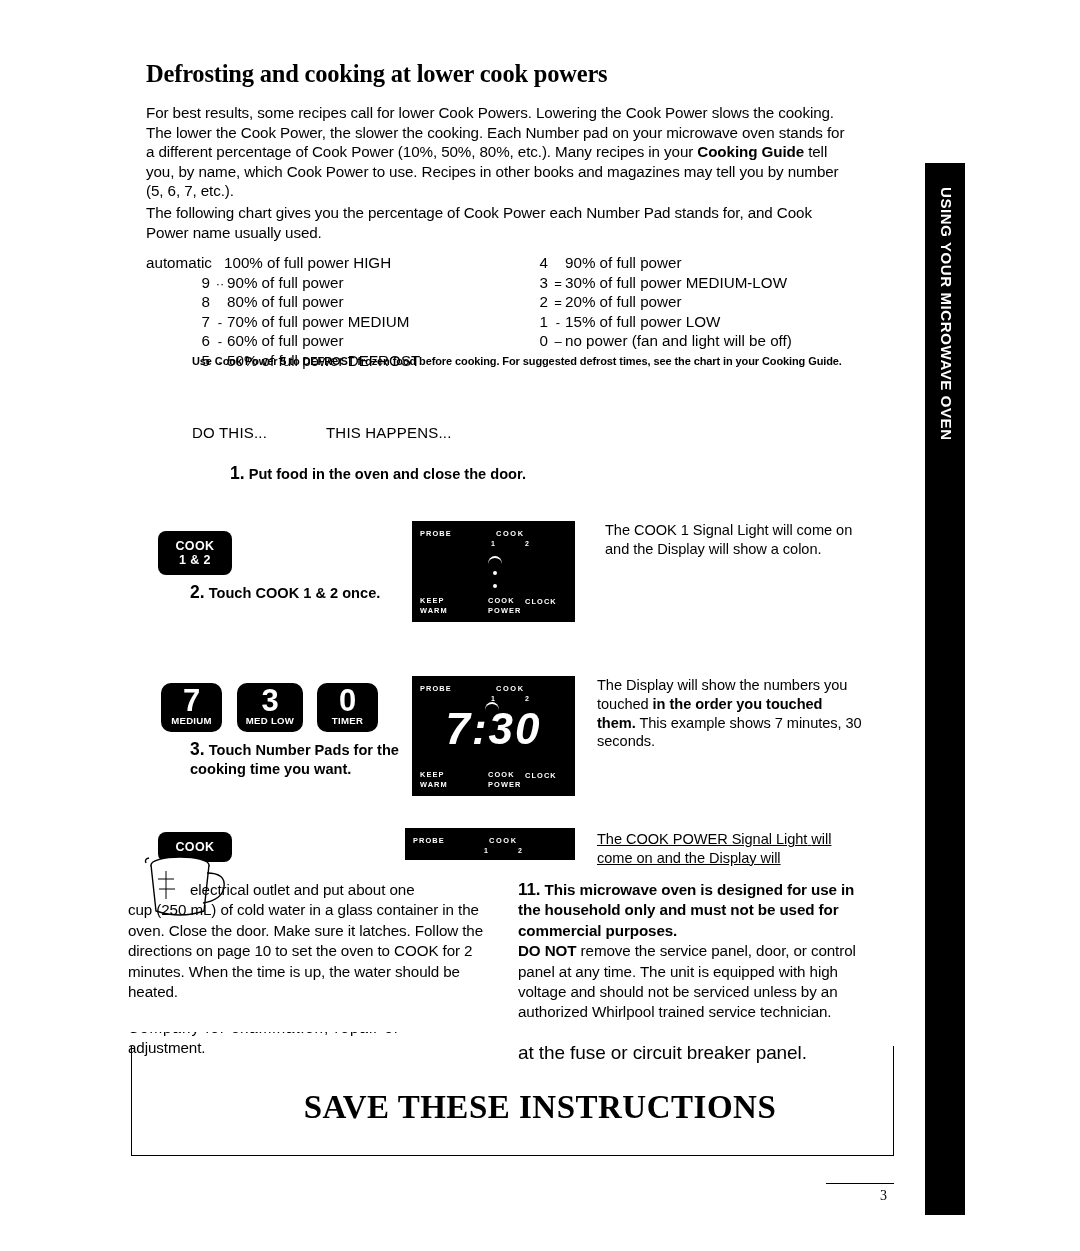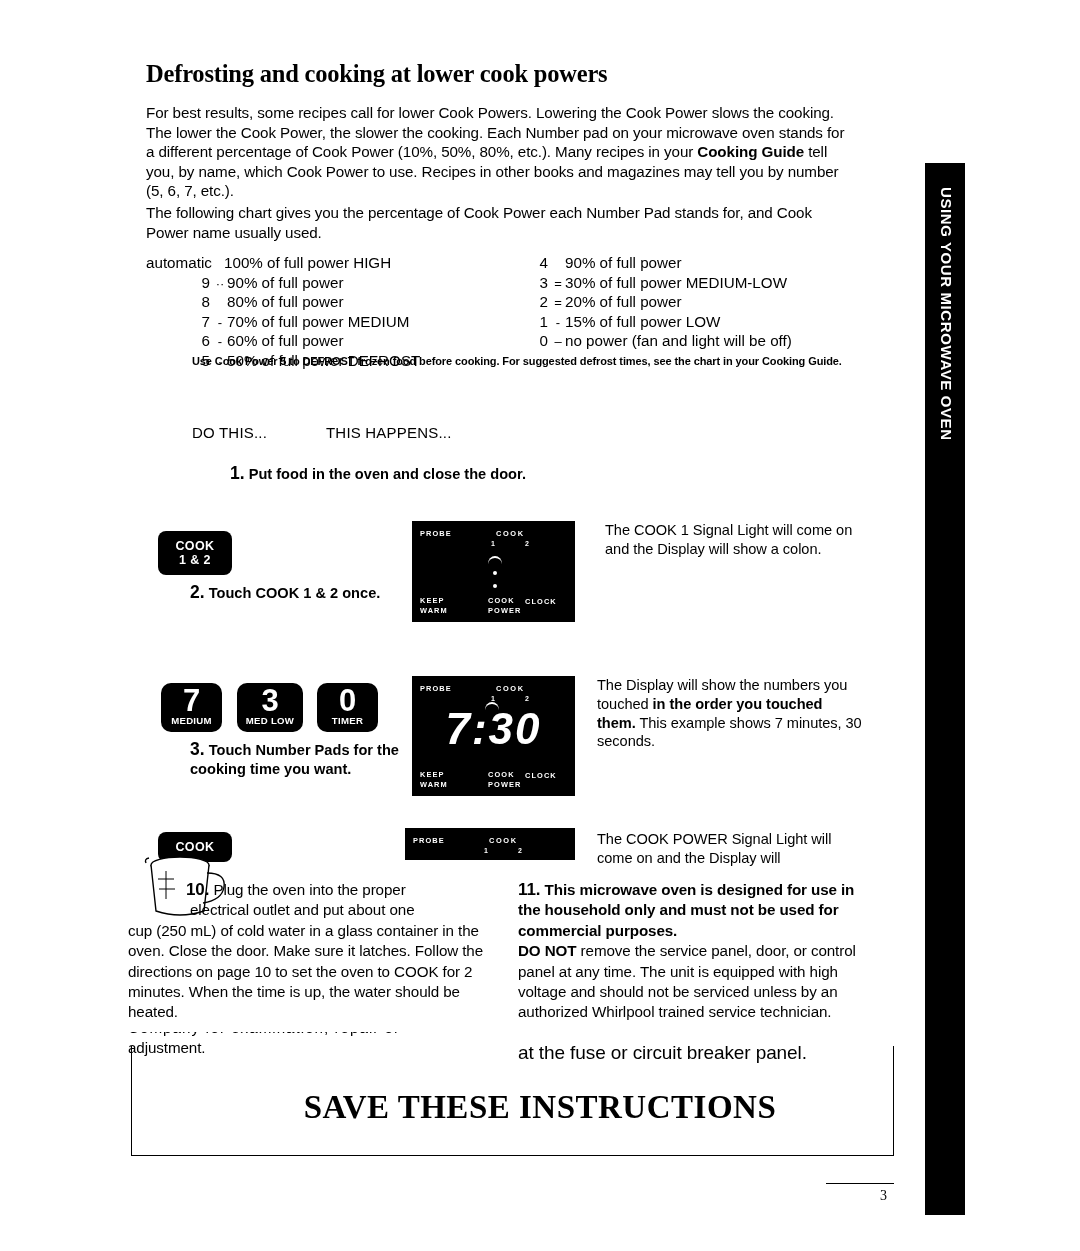--- a/index.html
+++ b/index.html
@@ -141,21 +141,21 @@
     letter-spacing:2px;
     font-style:italic;
   }
   .d-arc2{position:absolute;left:73px;top:26px;width:14px;height:6px;border-top:2.2px solid #fff;border-radius:50%/100% 100% 0 0;}
 
   
   .expl{position:absolute;font-size:14.6px;line-height:18.8px;width:265px;letter-spacing:-0.05px;}
   .e1{left:597px;top:521px;margin-left:8px;}
   .e2{left:597px;top:676px;}
   .e3{left:597px;top:830px;}
-  .clip-bottom{overflow:hidden;height:36px;}
+  .clip-bottom{overflow:hidden;height:36px;text-decoration:underline;}
 
   
   .overlay{position:absolute;left:0;top:0;width:1080px;height:1251px;}
 
   .ov-cup{position:absolute;left:144px;top:855px;width:86px;height:66px;}
 
   .ov-item{position:absolute;font-size:15.2px;line-height:20.4px;letter-spacing:-0.1px;}
   .ov10{left:128px;top:880px;width:370px;}
   .ov10 .hang{font-weight:bold;font-size:17px;}
   .ov10 .firstline{padding-left:58px;}
@@ -372,21 +372,20 @@
       <ellipse cx="36" cy="10" rx="29" ry="8" fill="#fff" stroke="#000" stroke-width="1.4"></ellipse>
       <path d="M7 10 L12 56 Q36 64 60 56 L65 10" fill="#fff" stroke="#000" stroke-width="1.4"></path>
       <path d="M63 18 Q82 18 80 32 Q78 45 59 48" fill="none" stroke="#000" stroke-width="1.4"></path>
       <line x1="22" y1="16" x2="22" y2="44" stroke="#000" stroke-width="1"></line>
       <line x1="14" y1="24" x2="30" y2="24" stroke="#000" stroke-width="1"></line>
       <line x1="15" y1="34" x2="31" y2="34" stroke="#000" stroke-width="1"></line>
       <path d="M2 8 Q0 4 5 3" fill="none" stroke="#000" stroke-width="1.4"></path>
     </svg>
 
     <div class="ov-item ov10">
-      <div class="firstline"><span class="hang">10.</span> <span>Plug the oven into the proper</span></div>
       <div class="secondline">electrical outlet and put about one</div>
       <div>cup (250 mL) of cold water in a glass container in the oven. Close the door. Make sure it latches. Follow the directions on page 10 to set the oven to COOK for 2 minutes. When the time is up, the water should be heated.</div>
     </div>
 
     <div class="ov-item ov11">
       <div><span class="n">11.</span> <b>This microwave oven is designed for use in the household only and must not be used for commercial purposes.</b></div>
       <div><b>DO NOT</b><span> remove the service panel, door, or control panel at any time. The unit is equipped with high voltage and should not be serviced unless by an authorized Whirlpool trained service technician.</span></div>
     </div>
 
     <div class="ov-clip-row">

